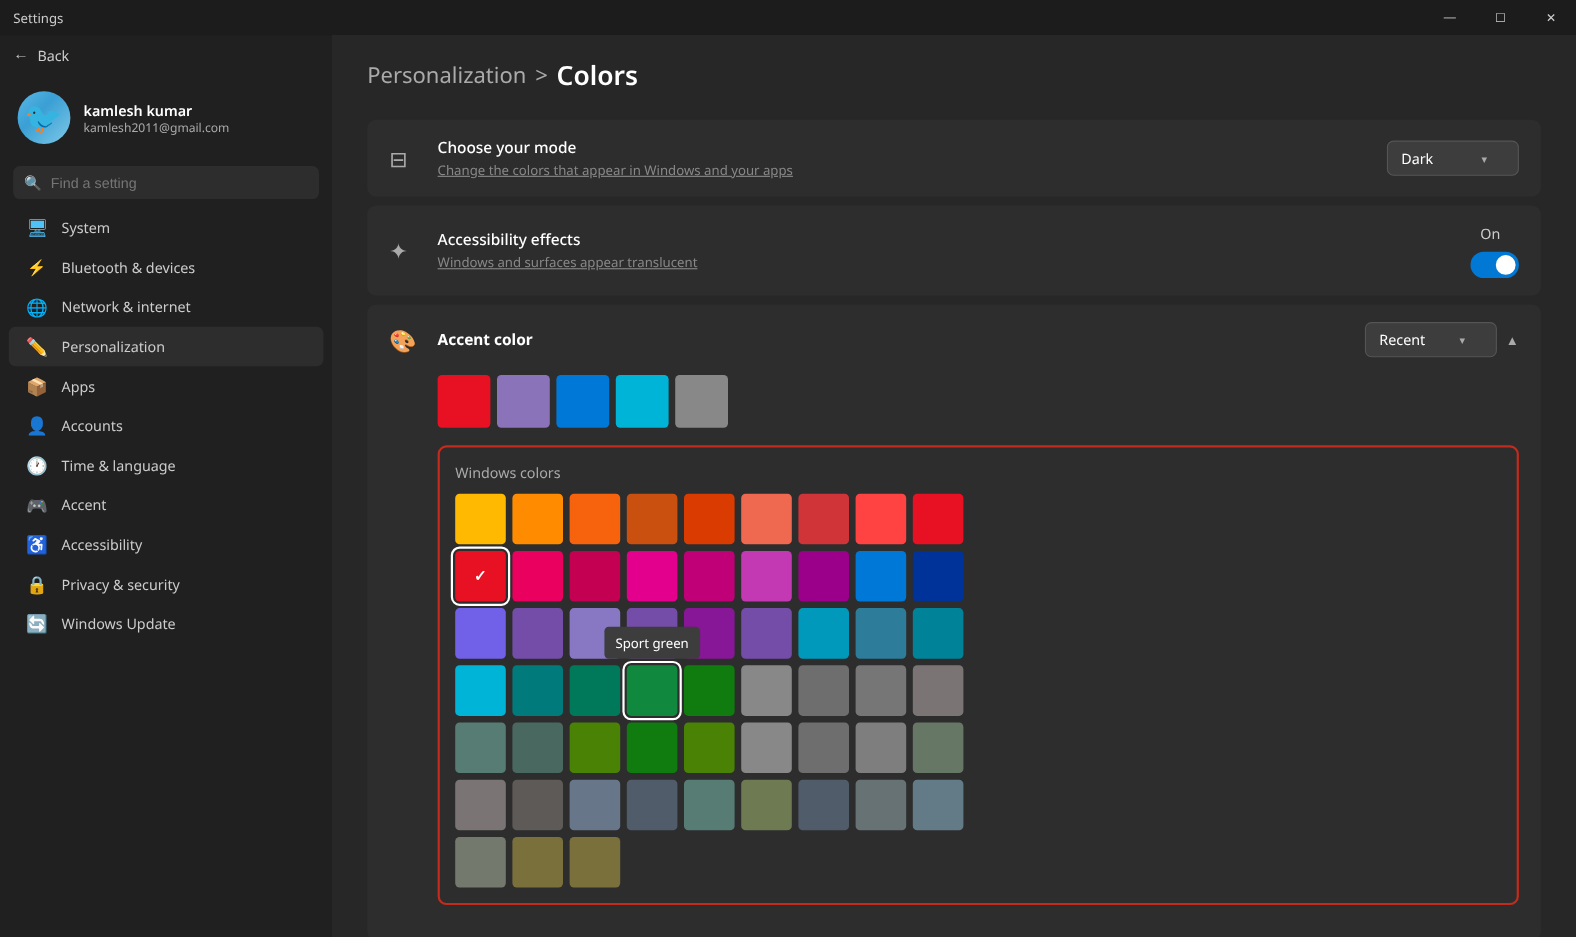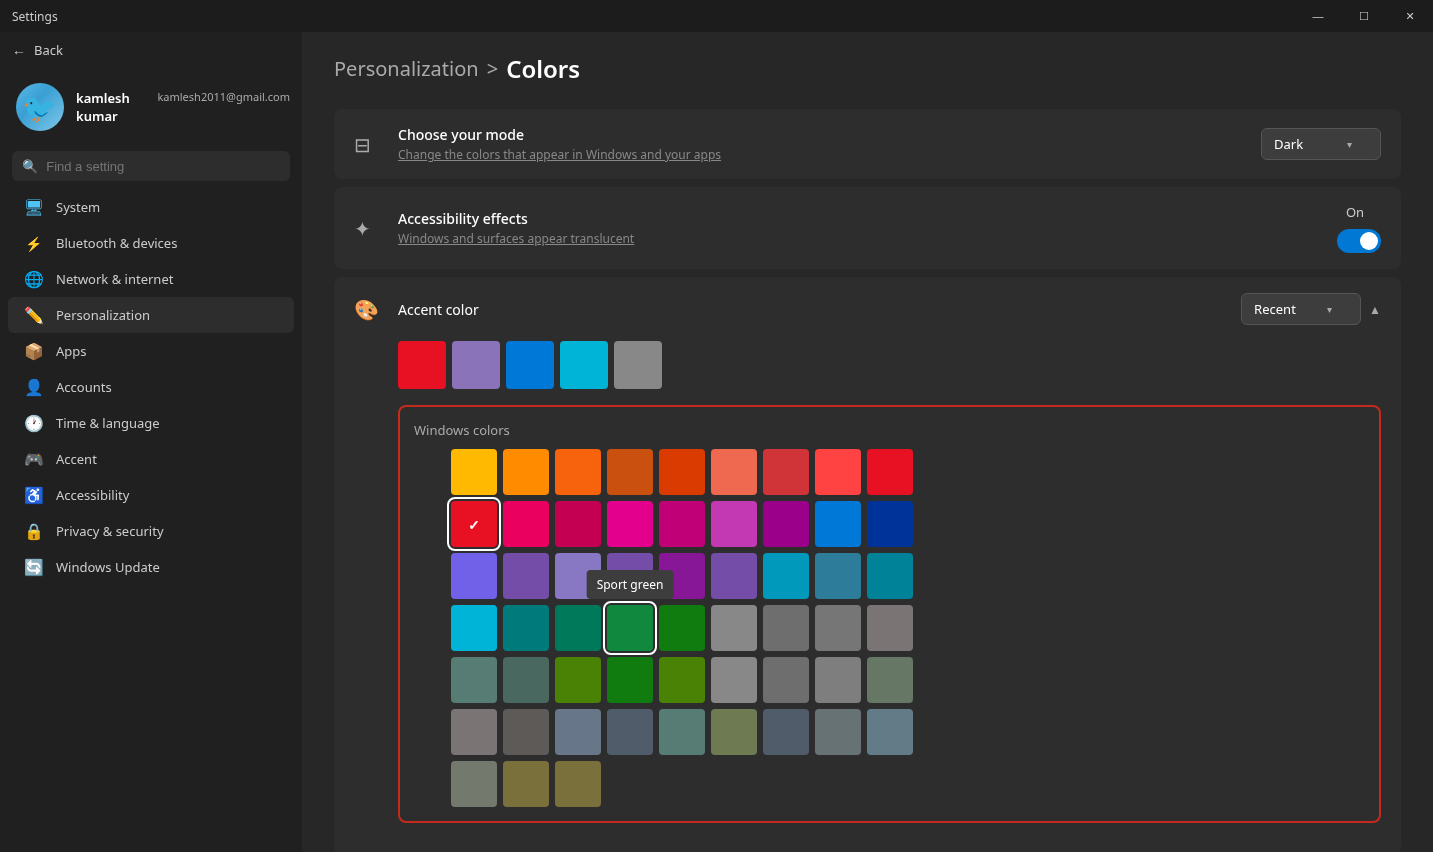--- a/index.html
+++ b/index.html
@@ -73,21 +73,21 @@
       background: linear-gradient(135deg, #5bb8e8 0%, #3a9fd4 40%, #7ec9e8 100%);
       display: flex;
       align-items: center;
       justify-content: center;
       overflow: hidden;
       flex-shrink: 0;
     }
     .avatar-bird {
       font-size: 28px;
     }
-    .profile-info { display: flex; }
+    .profile-info { display: flex; flex-direction: column; }
     .profile-name { font-size: 13px; font-weight: 600; }
     .profile-email { font-size: 11px; color: #aaaaaa; }
 
     .search-box {
       margin: 4px 12px 8px 12px;
       display: flex;
       align-items: center;
       background: #2d2d2d;
       border-radius: 6px;
       padding: 6px 10px;
@@ -255,21 +255,21 @@
       align-items: center;
       gap: 16px;
       margin-bottom: 0;
     }
     .accent-header-icon {
       font-size: 20px;
       color: #aaaaaa;
       width: 28px;
       flex-shrink: 0;
     }
-    .accent-header-text { flex: 1; font-size: 14px; font-weight: 400; }
+    .accent-header-text { flex: 1; font-size: 14px; font-weight: 700; }
     .accent-header-controls {
       display: flex;
       align-items: center;
       gap: 8px;
     }
     .chevron-up { font-size: 12px; color: #aaa; cursor: pointer; }
 
     .accent-expanded {
       margin-top: 16px;
       padding-left: 44px;
@@ -307,21 +307,20 @@
       margin-bottom: 10px;
     }
     .color-grid {
       display: flex;
       flex-direction: column;
       gap: 6px;
     }
     .color-row {
       display: flex;
       gap: 6px;
-      margin-left: 37px;
     }
     .win-swatch {
       width: 46px;
       height: 46px;
       border-radius: 4px;
       cursor: pointer;
       position: relative;
       flex-shrink: 0;
     }
     .win-swatch.selected {

